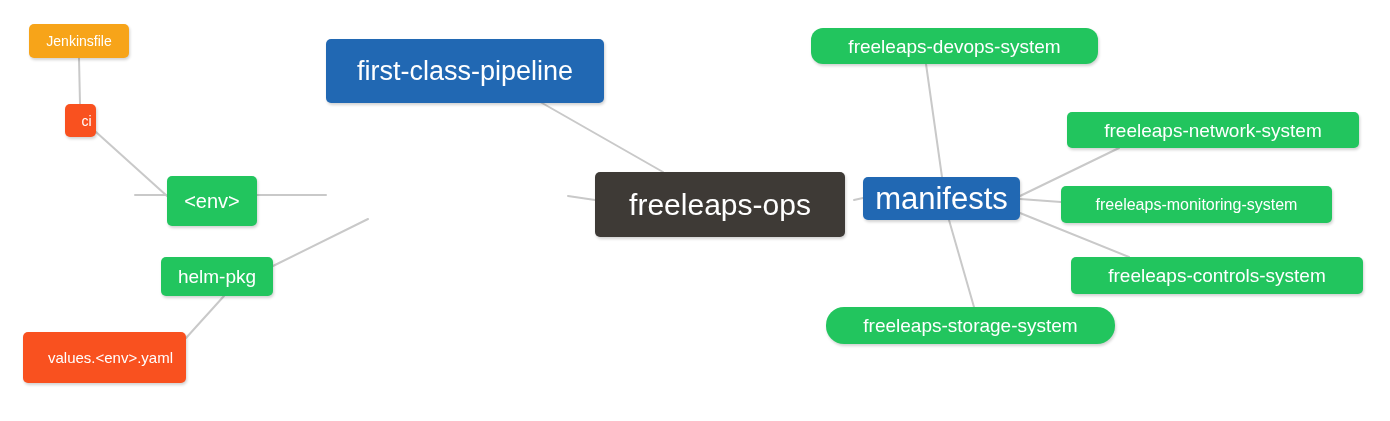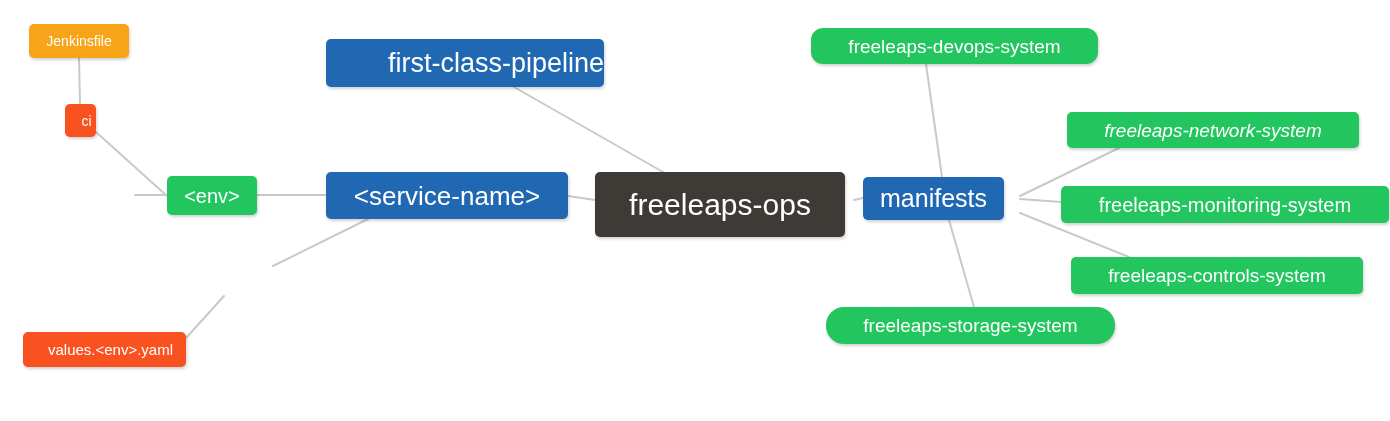--- a/index.html
+++ b/index.html
@@ -75,45 +75,45 @@
       <line x1="1009" y1="199" x2="1050" y2="202" stroke="#c9c9c9" stroke-width="2" stroke-linecap="round"></line>
       <line x1="1009" y1="213" x2="1118" y2="257" stroke="#c9c9c9" stroke-width="2" stroke-linecap="round"></line>
       <line x1="938" y1="220" x2="963" y2="307" stroke="#c9c9c9" stroke-width="2" stroke-linecap="round"></line>
     </svg>
 <div class="node c-orange" style="left: 18px; top: 24px; width: 100px; height: 34px; font-size: 14px;">
       <span class="node-label">Jenkinsfile</span>
     </div>
     <div class="node c-red" style="left: 54px; top: 104px; width: 31px; height: 33px; font-size: 14px;">
       <span class="node-label">ci</span>
     </div>
-    <div class="node c-green" style="left: 156px; top: 176px; width: 90px; height: 39px; font-size: 20px;">
+    <div class="node c-green" style="left: 156px; top: 176px; width: 90px; height: 50px; font-size: 20px;">
       <span class="node-label">&lt;env&gt;</span>
     </div>
-    <div class="node c-red" style="left: 12px; top: 332px; width: 163px; height: 35px; font-size: 15px;">
+    <div class="node c-green" style="left: 150px; top: 257px; width: 112px; height: 39px; font-size: 19px;">
+      <span class="node-label">helm-pkg</span>
+    </div>
+    <div class="node c-red" style="left: 12px; top: 332px; width: 163px; height: 51px; font-size: 15px;">
       <span class="node-label">values.&lt;env&gt;.yaml</span>
     </div>
-    <div class="node c-blue" style="left: 315px; top: 39px; width: 278px; height: 48px; font-size: 27px; justify-content: flex-end;">
+    <div class="node c-blue" style="left: 315px; top: 39px; width: 278px; height: 64px; font-size: 27px;">
       <span class="node-label">first-class-pipeline</span>
-    </div>
-    <div class="node c-blue" style="left: 315px; top: 172px; width: 242px; height: 47px; font-size: 26px;">
-      <span class="node-label">&lt;service-name&gt;</span>
     </div>
     <div class="node c-root" style="left: 584px; top: 172px; width: 250px; height: 65px; font-size: 30px;">
       <span class="node-label">freeleaps-ops</span>
     </div>
-    <div class="node c-blue" style="left: 852px; top: 177px; width: 141px; height: 43px; font-size: 25px;">
+    <div class="node c-blue" style="left: 852px; top: 177px; width: 157px; height: 43px; font-size: 31px;">
       <span class="node-label">manifests</span>
     </div>
     <div class="node c-green" style="left: 800px; top: 28px; width: 287px; height: 36px; font-size: 19px; border-radius: 12px;">
       <span class="node-label">freeleaps-devops-system</span>
     </div>
-    <div class="node c-green" style="left: 1056px; top: 112px; width: 292px; height: 36px; font-size: 19px; font-style: italic;">
+    <div class="node c-green" style="left: 1056px; top: 112px; width: 292px; height: 36px; font-size: 19px;">
       <span class="node-label">freeleaps-network-system</span>
     </div>
-    <div class="node c-green" style="left: 1050px; top: 186px; width: 328px; height: 37px; font-size: 20px;">
+    <div class="node c-green" style="left: 1050px; top: 186px; width: 271px; height: 37px; font-size: 16px;">
       <span class="node-label">freeleaps-monitoring-system</span>
     </div>
     <div class="node c-green" style="left: 1060px; top: 257px; width: 292px; height: 37px; font-size: 19px;">
       <span class="node-label">freeleaps-controls-system</span>
     </div>
     <div class="node c-green" style="left: 815px; top: 307px; width: 289px; height: 37px; font-size: 19px; border-radius: 18px;">
       <span class="node-label">freeleaps-storage-system</span>
     </div>
   </div>
 

